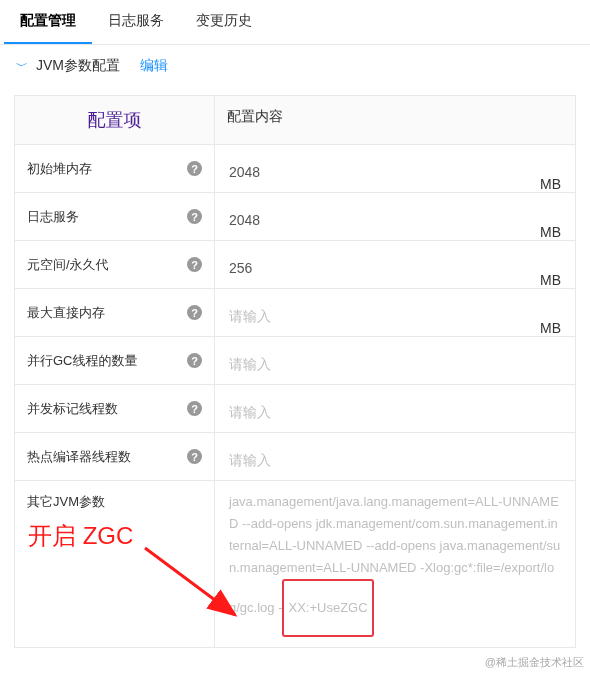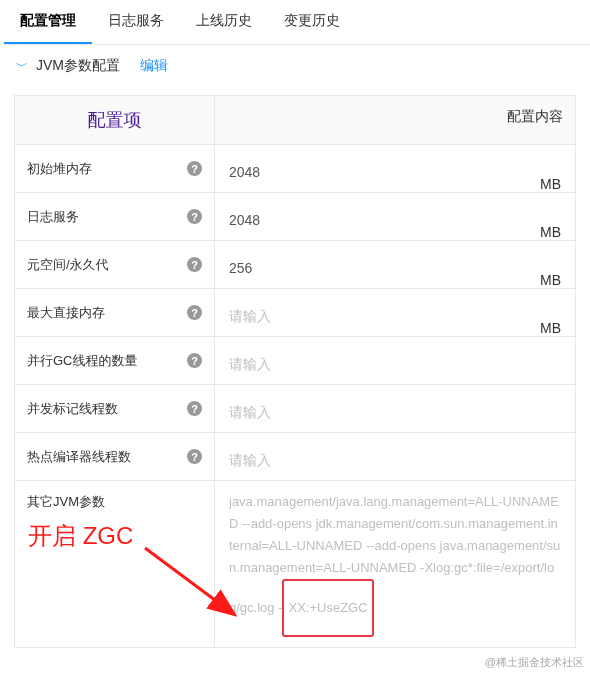--- a/index.html
+++ b/index.html
@@ -57,21 +57,21 @@
       width: 200px;
       padding: 12px;
       text-align: center;
       font-size: 18px;
       color: #4c1d95;
       border-right: 1px solid #e8e8e8;
     }
     .th-content {
       flex: 1;
       padding: 12px;
-      text-align: right;
+      text-align: left;
       font-size: 14px;
       color: #333;
     }
     .table-row {
       display: flex;
       border: 1px solid #e8e8e8;
       border-top: none;
       min-height: 48px;
     }
     .td-label {
@@ -163,21 +163,20 @@
     }
     .wrapper { position: relative; width: 590px; height: 674px; }
   </style>
 </head>
 <body>
 
 <div class="wrapper">
   <div class="tabs" id="tabs-container">
       <div class="tab active">配置管理</div>
       <div class="tab">日志服务</div>
-      <div class="tab">上线历史</div>
       <div class="tab">变更历史</div>
     </div>
 
   <div class="panel-header">
     <span class="chevron">﹀</span>
     <span class="panel-title">JVM参数配置</span>
     <span class="edit-link">编辑</span>
   </div>
 
   <div class="config-table">

